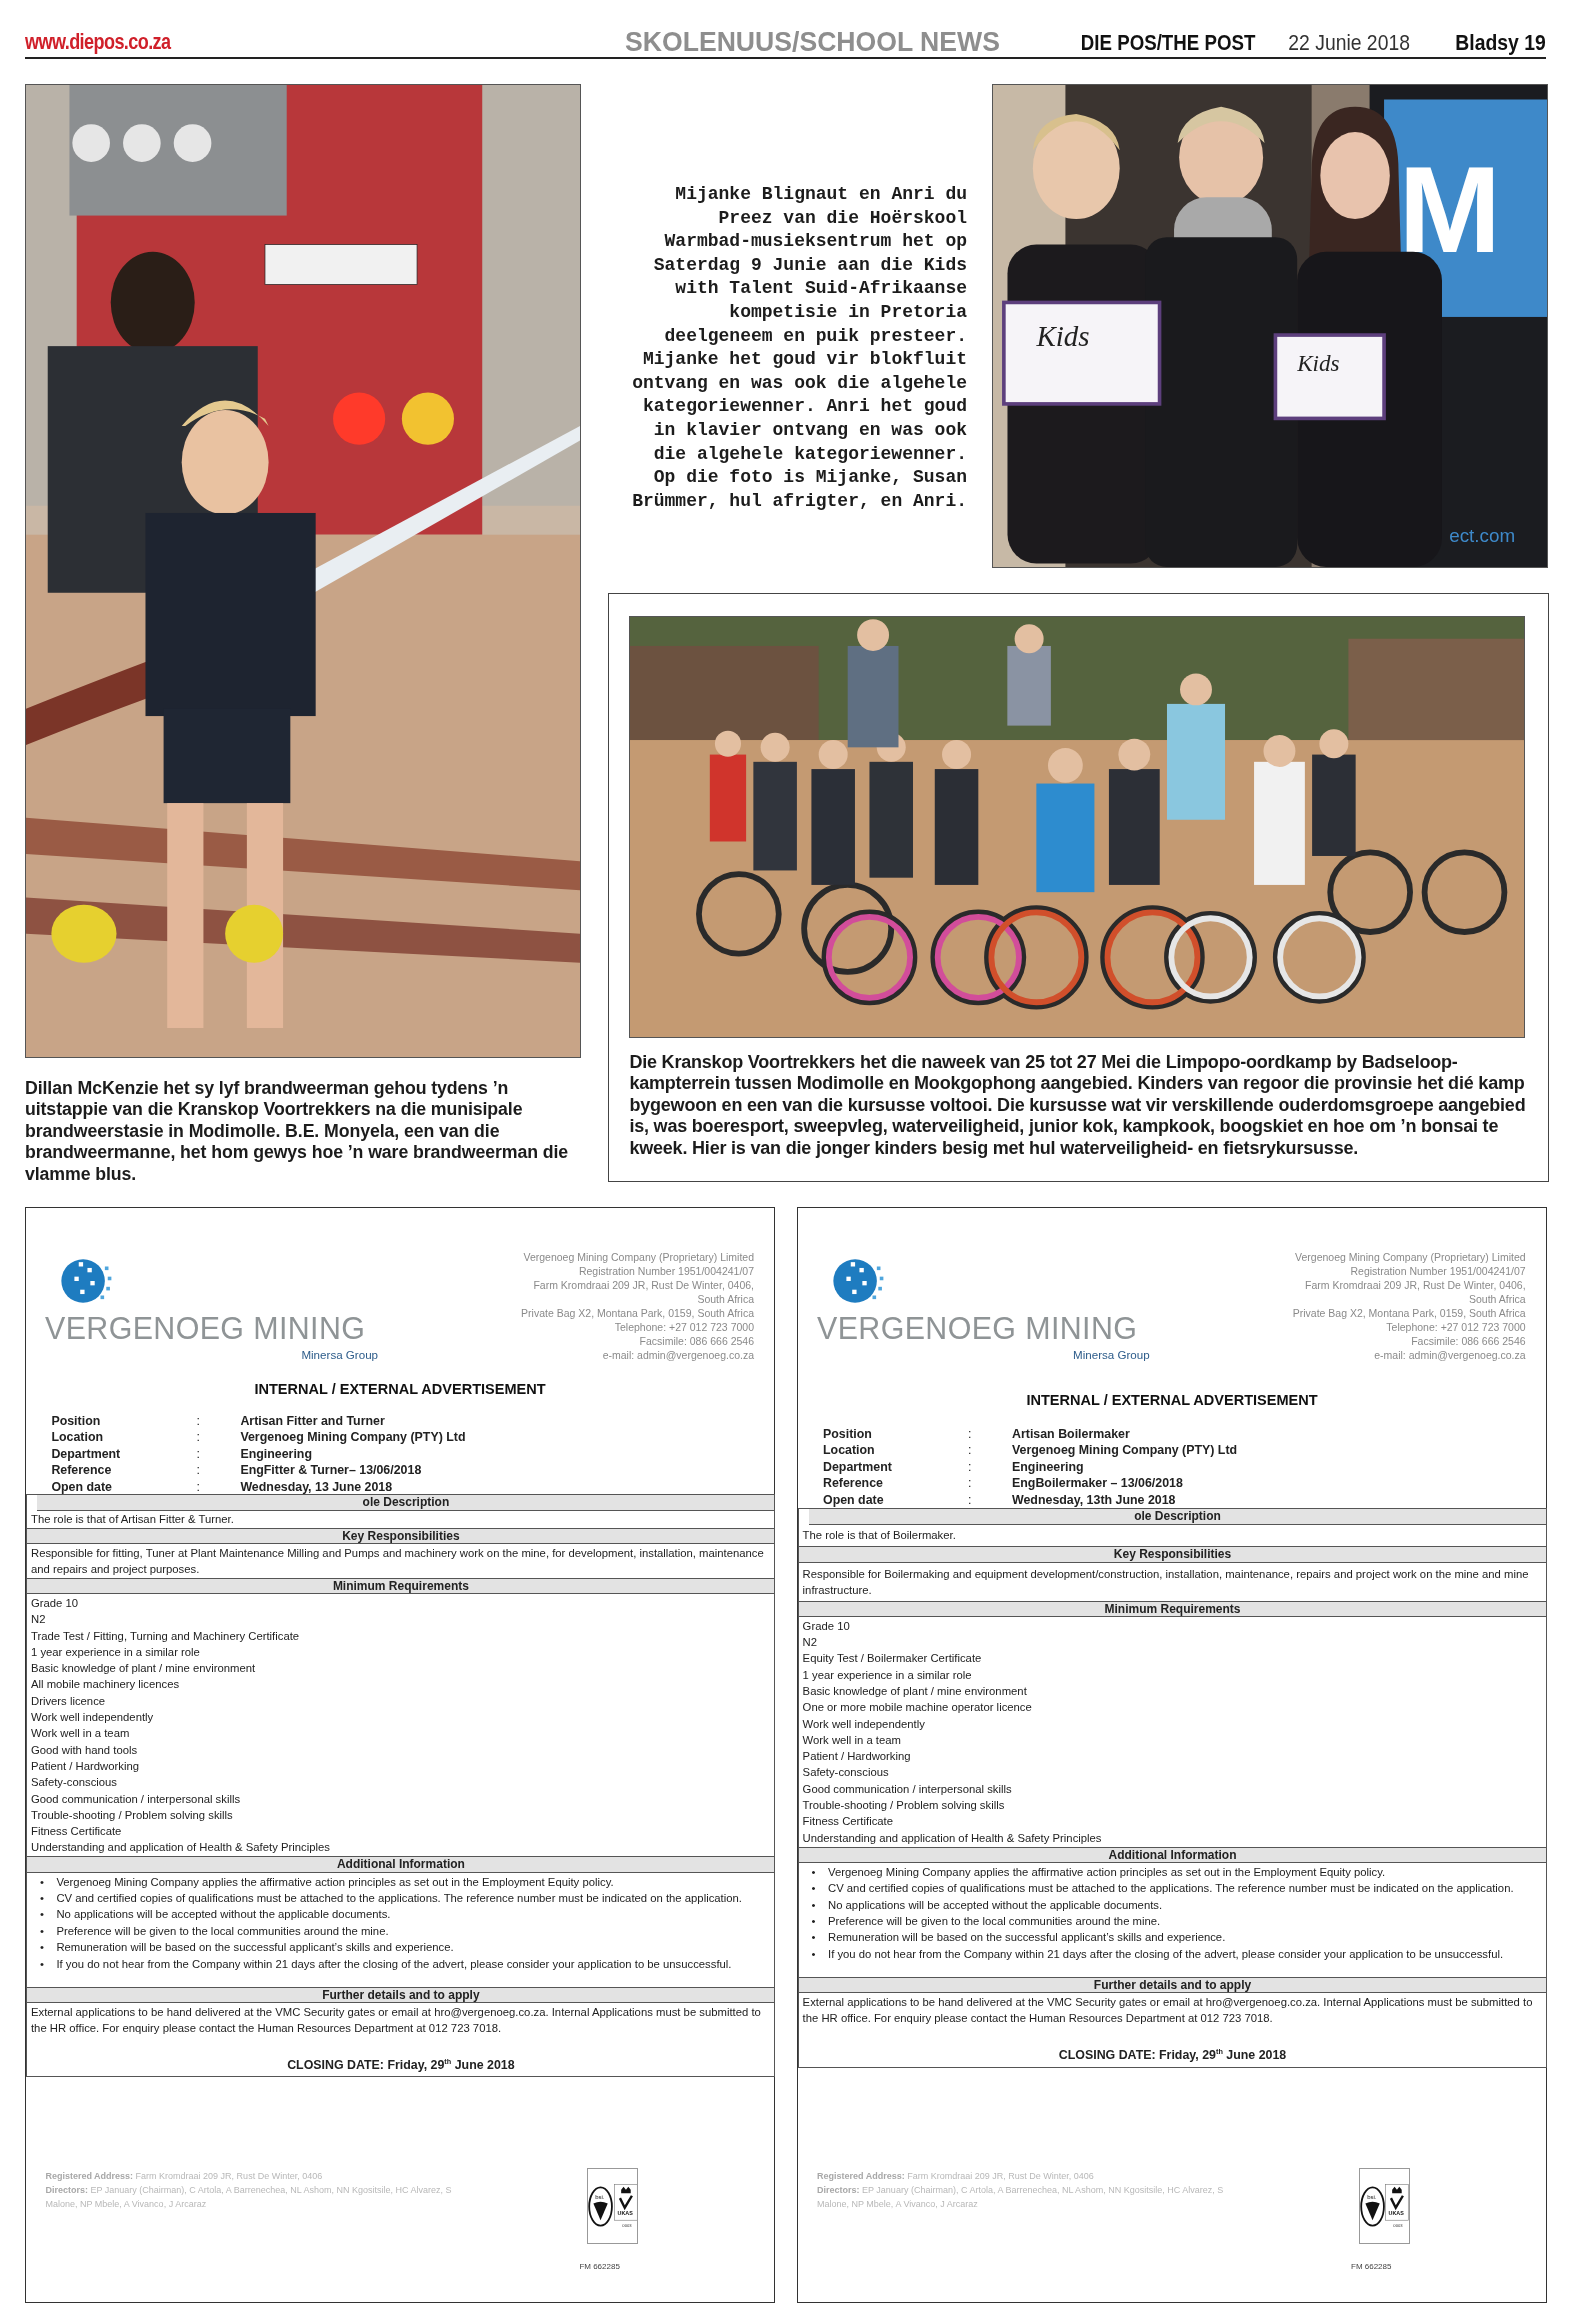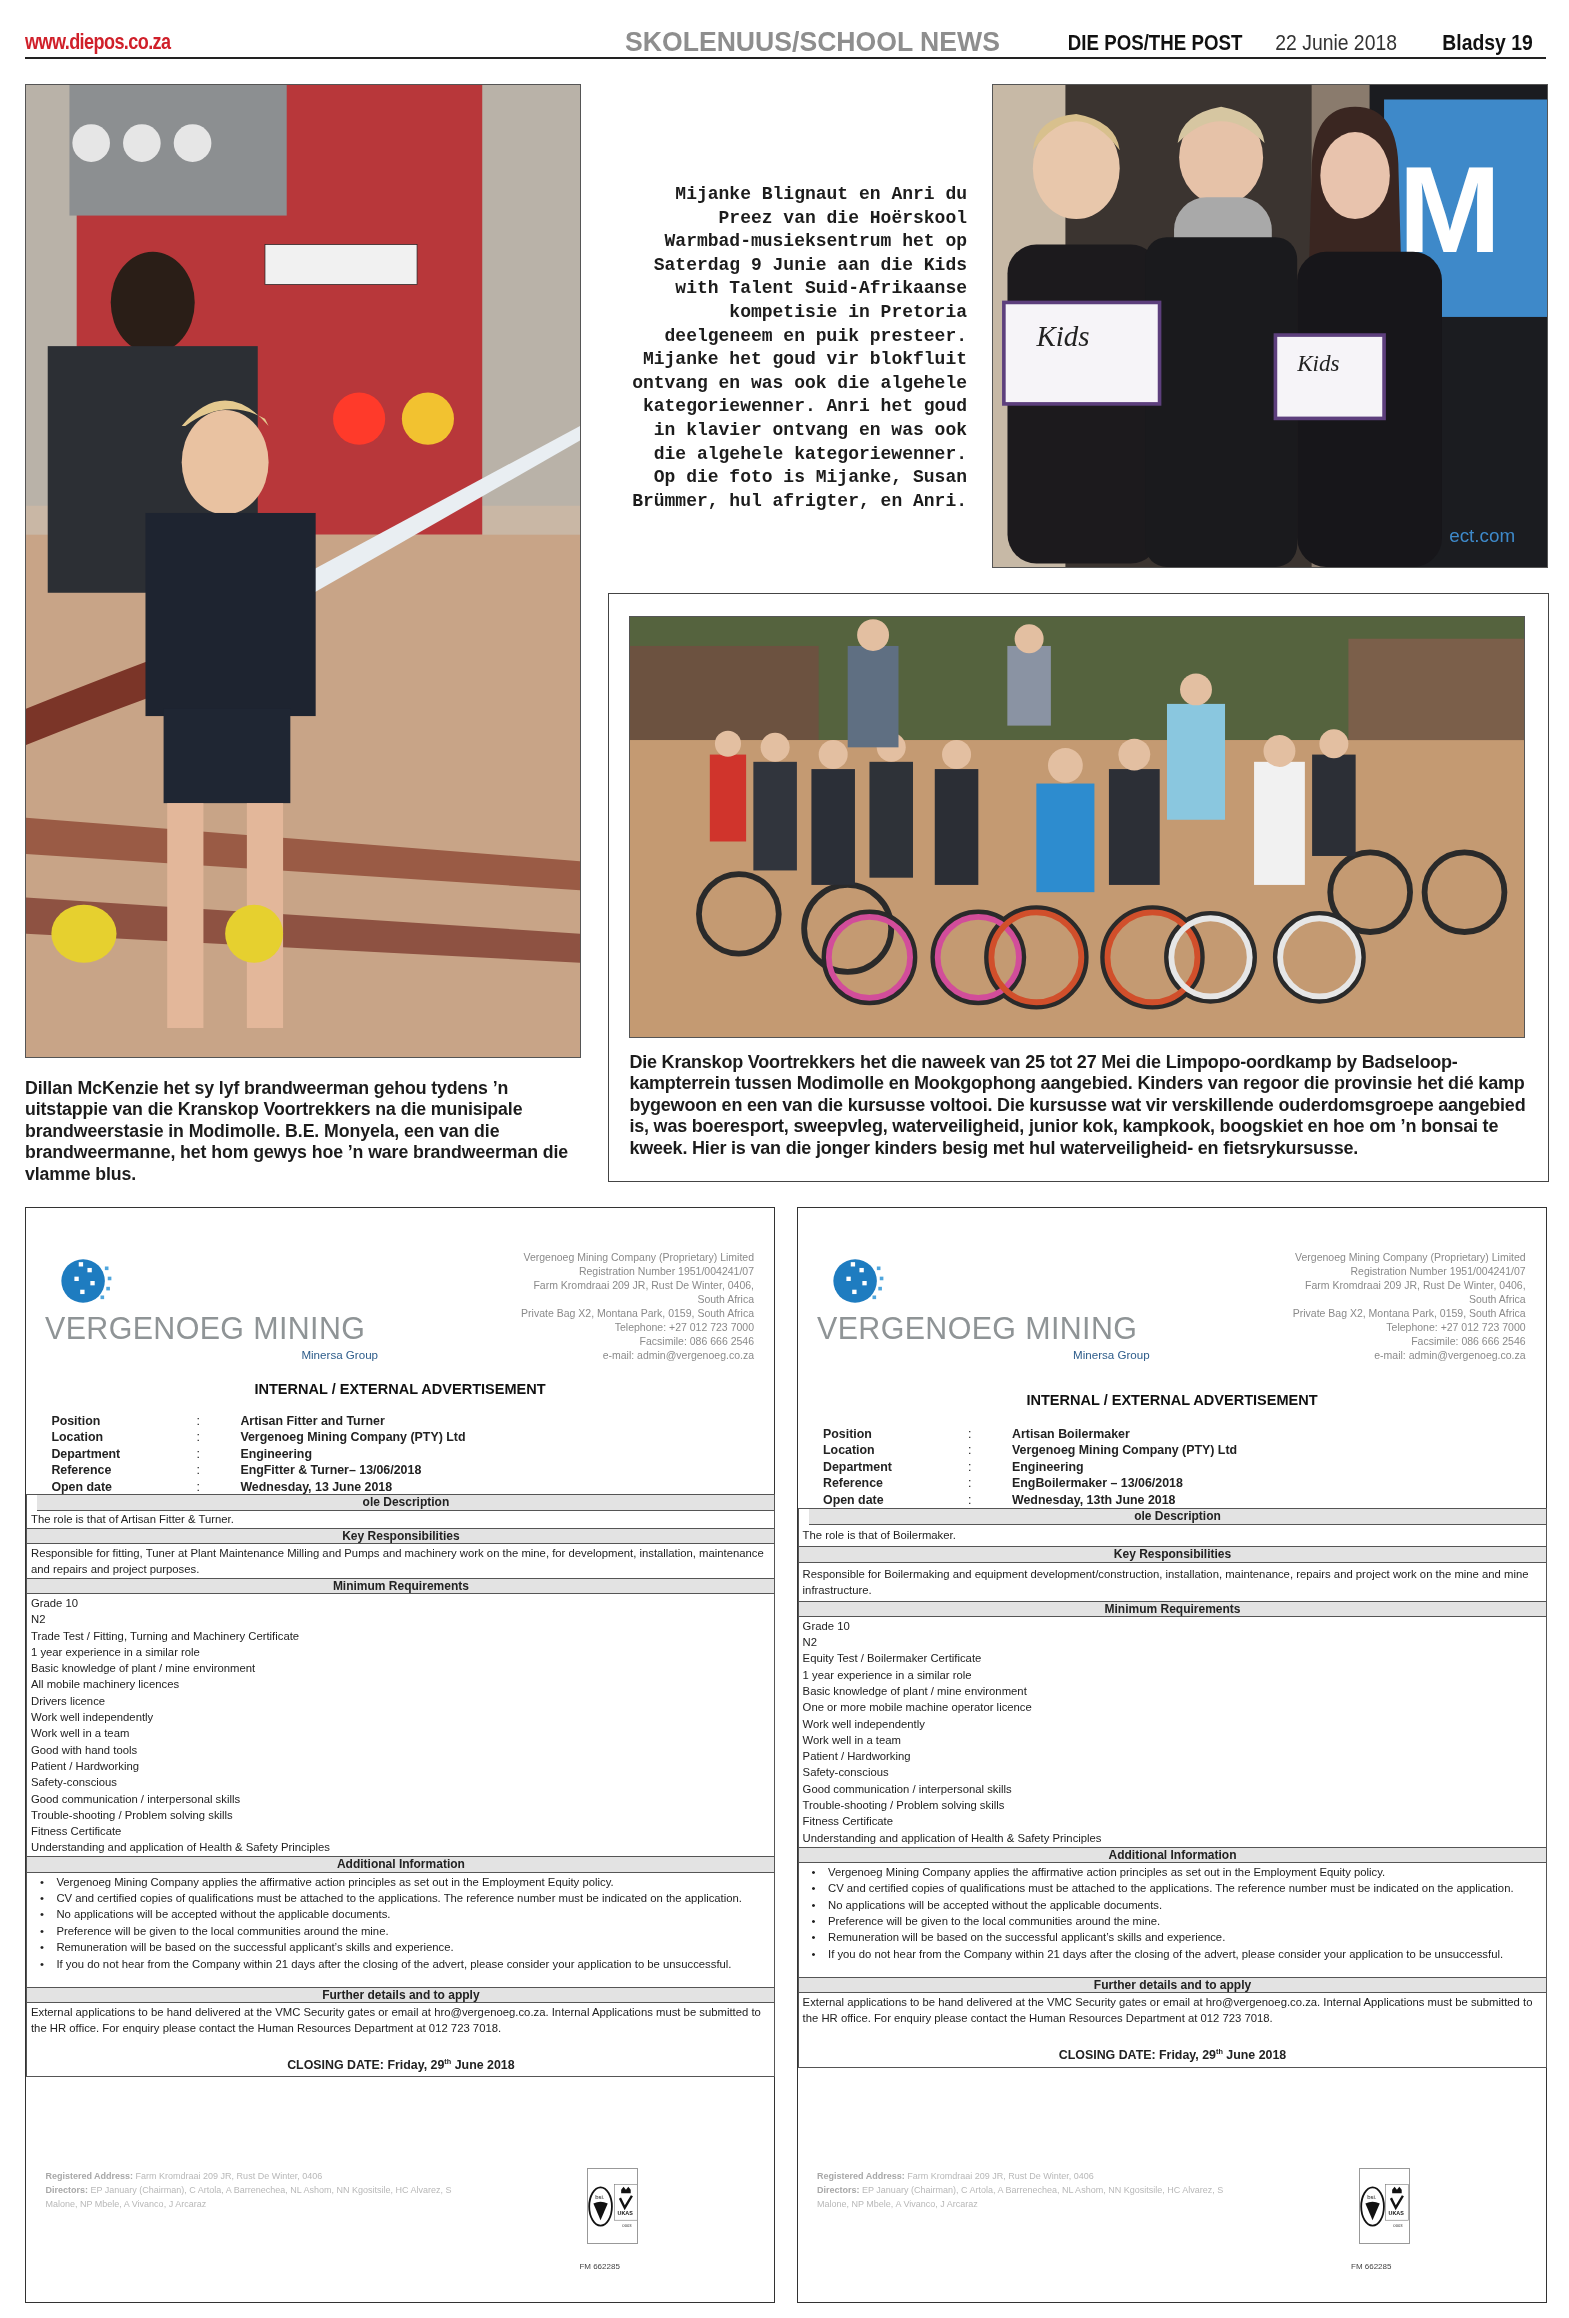--- a/index.html
+++ b/index.html
@@ -3,21 +3,21 @@
 <meta charset="utf-8">
 <style>
   * { box-sizing: border-box; margin: 0; padding: 0; }
   html, body { width: 1569px; height: 2319px; background: #ffffff; overflow: hidden; }
   body { position: relative; font-family: "Liberation Sans", sans-serif; color: #1a1a1a; }
 
   
   .masthead { position: absolute; left: 25px; top: 26px; width: 1521px; height: 33px; border-bottom: 2.2px solid #222; }
   .mh-url { position: absolute; left: 0; top: 2.9px; font-family: "Liberation Sans", sans-serif; font-weight: 700; font-size: 22px; color: #d0202a; letter-spacing: -0.7px; transform: scaleX(0.82); transform-origin: left; }
   .mh-section { position: absolute; left: 600px; top: 0; font-family: "Liberation Sans", sans-serif; font-weight: 700; font-size: 28px; color: #8e8e8e; letter-spacing: 0px; transform: scaleX(0.95); transform-origin: left; }
-  .mh-right { position: absolute; right: 13px; top: 4.4px; display: flex; gap: 25px; align-items: baseline; }
+  .mh-right { position: absolute; right: 0; top: 4.4px; display: flex; gap: 25px; align-items: baseline; }
   .mh-paper { font-weight: 700; font-size: 22px; color: #111; transform: scaleX(0.85); transform-origin: right; }
   .mh-date { font-size: 22px; color: #333; transform: scaleX(0.88); }
   .mh-page { font-weight: 700; font-size: 22px; color: #111; transform: scaleX(0.88); transform-origin: right; }
 
   
   .photo { position: absolute; overflow: hidden; border: 0.7px solid #555; }
   .photo svg { display: block; width: 100%; height: 100%; }
   #photo-fire { left: 25.4px; top: 84px; width: 556px; height: 974px; }
   #photo-award { left: 992px; top: 84px; width: 556px; height: 484px; }
   .kids-box { position: absolute; left: 608px; top: 593px; width: 941px; height: 589px; border: 1.5px solid #444; }

